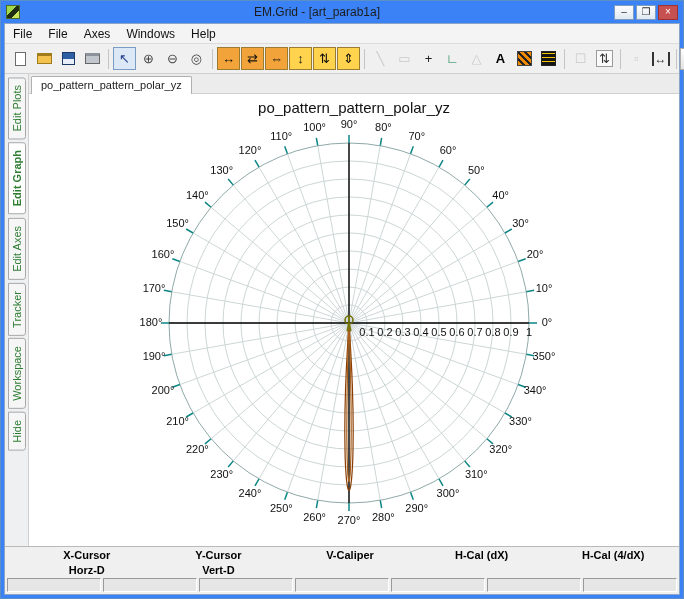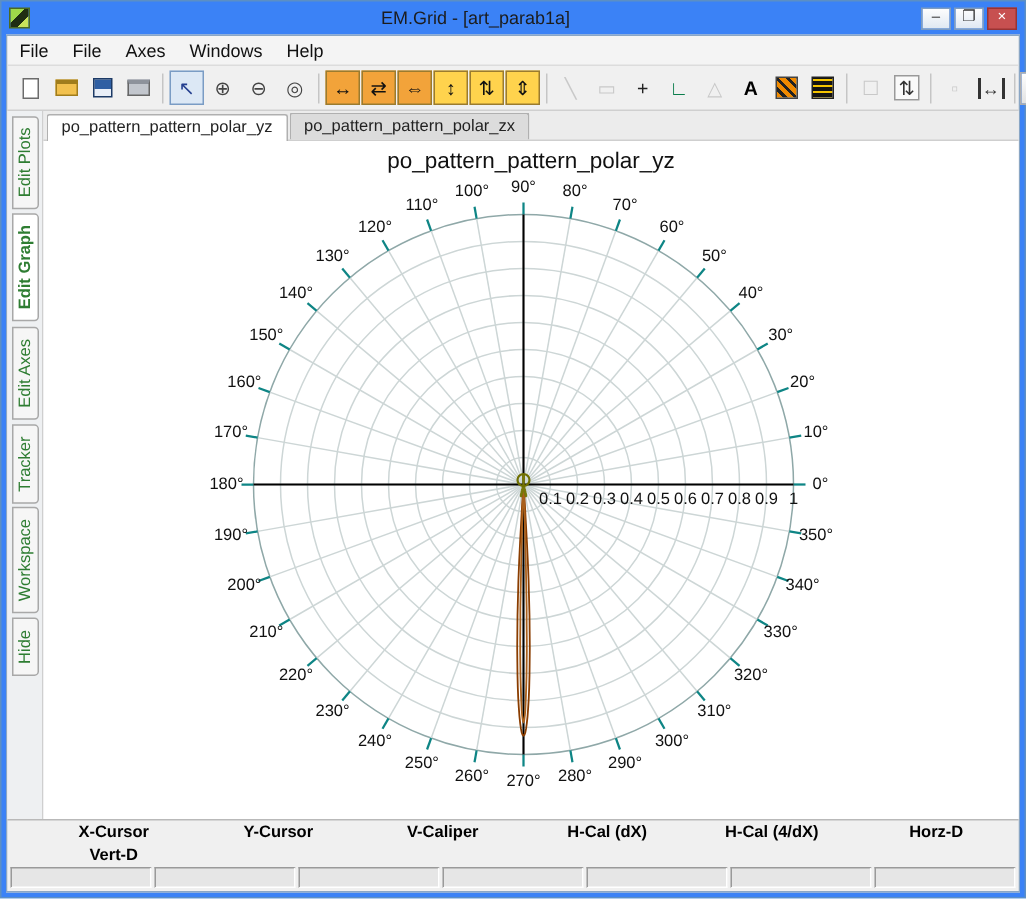--- a/index.html
+++ b/index.html
@@ -98,21 +98,21 @@
   }
   .doc-tab.active { background: #fff; position: relative; top: 1px; }
   .plot-area {
     flex: 1; min-height: 0; background: #fff; overflow: hidden;
     display: flex; flex-direction: column; align-items: center;
   }
   .plot-title { font-size: 15px; color: #111; padding-top: 5px; height: 24px; flex: none; }
   svg { flex: none; display: block; }
   
   .statusbar { flex: none; border-top: 1px solid #b9b9b9; background: #f0f0f0; }
-  .status-labels { display: grid; grid-template-columns: repeat(6,1fr); padding-left: 16px; }
+  .status-labels { display: grid; grid-template-columns: repeat(5,1fr); padding-left: 16px; }
   .status-label { font-size: 11px; font-weight: bold; text-align: center; padding: 2px 0 1px; color: #000; }
   .status-cells { display: grid; grid-template-columns: repeat(7,1fr); gap: 2px; padding: 1px 2px 2px; }
   .status-cell { height: 14px; background: #e6e6e6;
     border: 1px solid; border-color: #9a9a9a #ffffff #ffffff #9a9a9a; }
 </style>
 </head>
 <body>
 
 <div class="window">
 
@@ -235,21 +235,20 @@
           <div class="side-tab">Edit Plots</div>
           <div class="side-tab selected">Edit Graph</div>
           <div class="side-tab">Edit Axes</div>
           <div class="side-tab">Tracker</div>
           <div class="side-tab">Workspace</div>
           <div class="side-tab">Hide</div>
         </div>
       <div class="content">
         <div class="doc-tabs" id="doc-tabs">
             <div class="doc-tab active">po_pattern_pattern_polar_yz</div>
-            <div class="doc-tab">po_pattern_pattern_polar_zx</div>
           </div>
         <div class="plot-area">
           <div class="plot-title">po_pattern_pattern_polar_yz</div>
           <svg id="polar-svg" width="651" height="437" viewBox="0 0 651 437">
               <circle cx="320" cy="205" r="18" fill="none" stroke="#cdd6d6" stroke-width="1"></circle>
               <circle cx="320" cy="205" r="36" fill="none" stroke="#cdd6d6" stroke-width="1"></circle>
               <circle cx="320" cy="205" r="54" fill="none" stroke="#cdd6d6" stroke-width="1"></circle>
               <circle cx="320" cy="205" r="72" fill="none" stroke="#cdd6d6" stroke-width="1"></circle>
               <circle cx="320" cy="205" r="90" fill="none" stroke="#cdd6d6" stroke-width="1"></circle>
               <circle cx="320" cy="205" r="108" fill="none" stroke="#cdd6d6" stroke-width="1"></circle>

